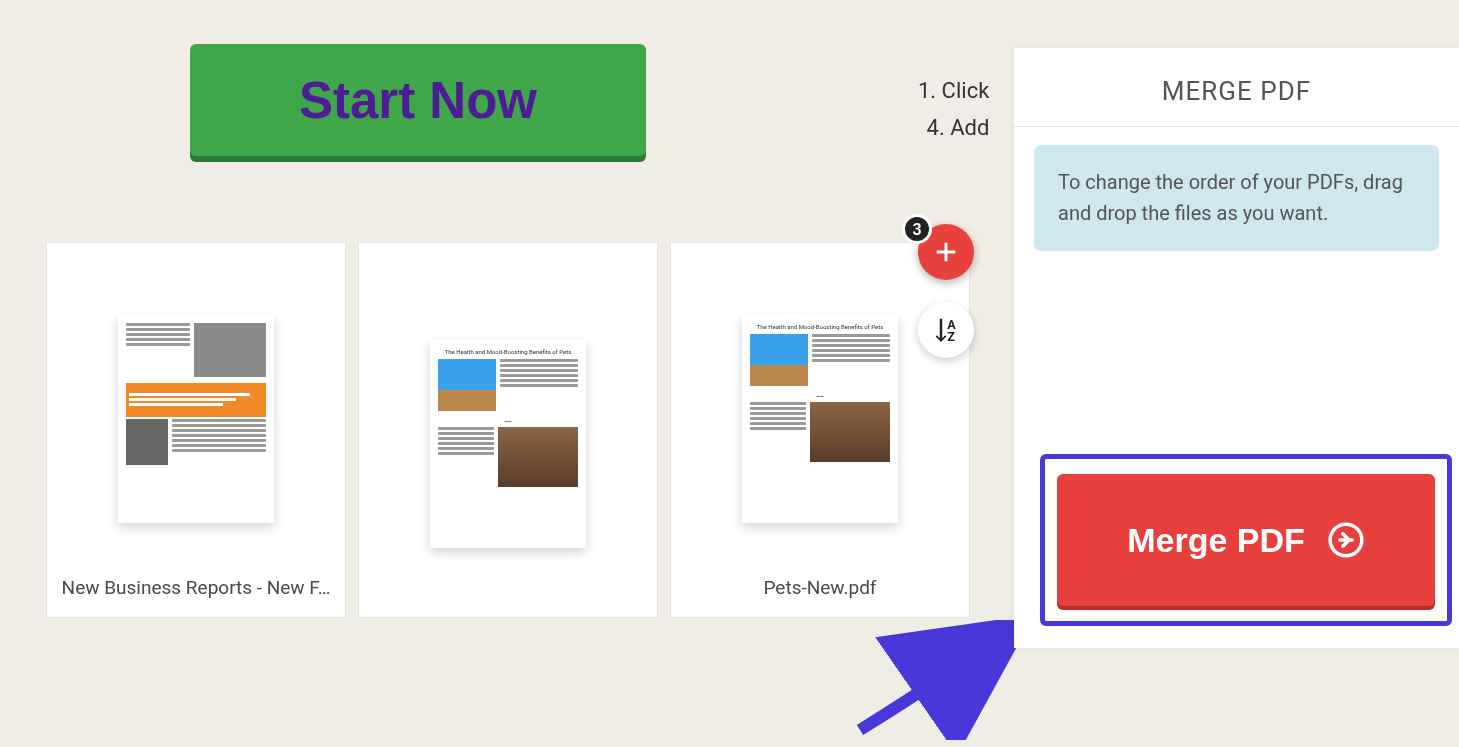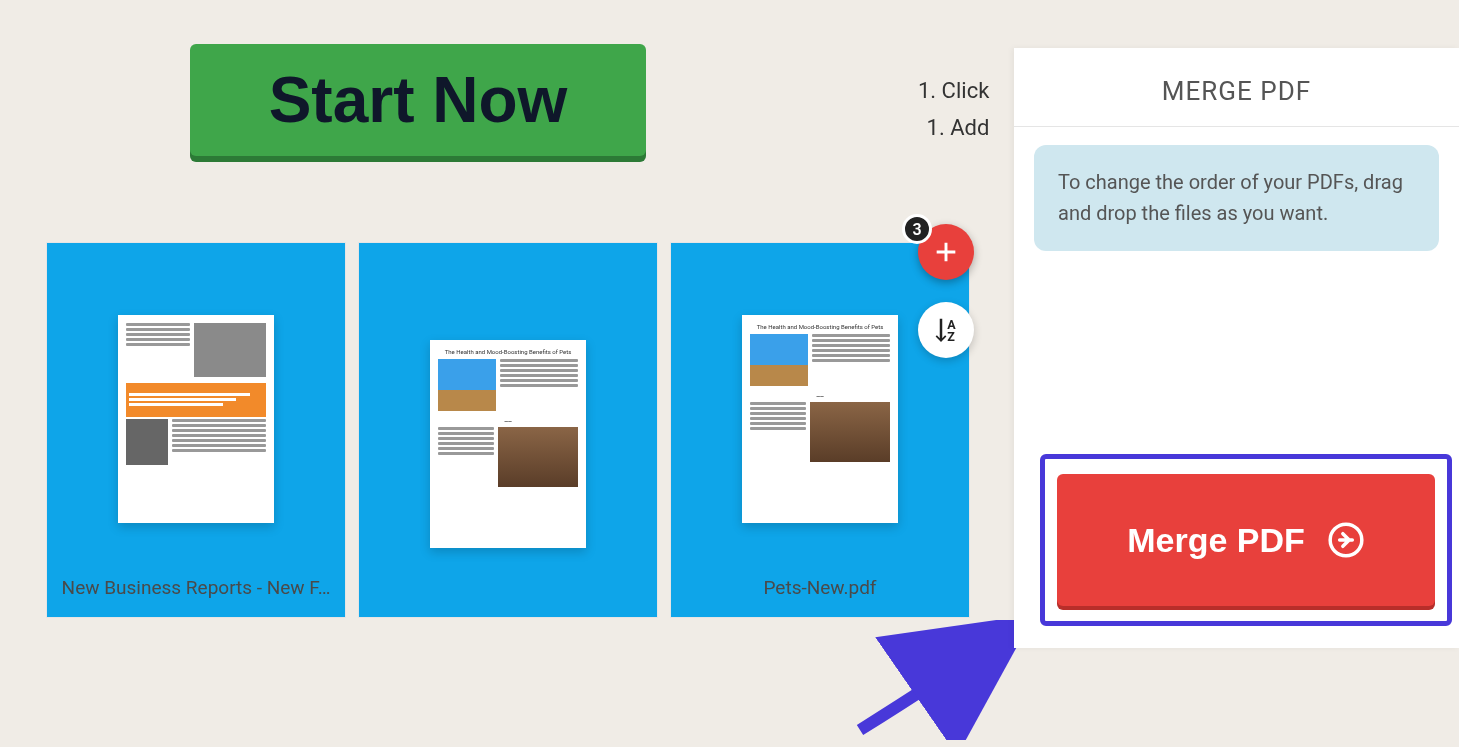--- a/index.html
+++ b/index.html
@@ -13,22 +13,22 @@
   }
   .main-area {
     position: absolute;
     left: 0; top: 0; width: 1014px; height: 747px;
   }
   .start-btn {
     position: absolute;
     left: 190px; top: 44px;
     width: 456px; height: 112px;
     background: #3fa64a;
-    color: #0f172a;
-    font-size: 64px;
+    color: #4c1d95;
+    font-size: 51px;
     font-weight: 700;
     border: none;
     border-radius: 6px;
     box-shadow: 0 6px 0 #2c7a36;
     cursor: pointer;
   }
   .instructions {
     position: absolute;
     left: 918px; top: 72px;
     font-size: 22px;
@@ -37,21 +37,21 @@
     text-align: right;
   }
   .files-row {
     position: absolute;
     left: 46px; top: 242px;
     display: flex;
     gap: 12px;
   }
   .file-card {
     width: 300px; height: 376px;
-    background: #0ea5e9;
+    background: #ffffff;
     border: 1px solid #e5e5e5;
     display: flex;
     flex-direction: column;
     align-items: flex-end;
     justify-content: space-between;
     padding-bottom: 18px;
     cursor: grab;
   }
   .thumb-wrap { flex:1; display:flex; align-items:center; justify-content:center; width:100%; padding-top:46px;}
   .thumb {
@@ -111,21 +111,21 @@
     margin-top:48px;
   }
   .panel-title {
     text-align:center; font-size:26px; letter-spacing:1px;
     color:#555; font-weight:400;
     padding:28px 0 20px;
     border-bottom:1px solid #e5e5e5;
   }
   .info-box {
     margin:18px 20px 0; background:#cfe7ef;
-    padding:22px 24px; border-radius:12px;
+    padding:22px 24px; border-radius:7px;
     color:#555; font-size:20px; line-height:1.55;
   }
   .merge-wrap {
     position:absolute; left:26px; bottom:22px; width:412px; height:172px;
     border:5px solid #4838d9; border-radius:6px;
     display:flex; align-items:center; justify-content:center;
   }
   .merge-btn {
     width:378px; height:132px;
     background:#e8403c; color:#fff; border:none; border-radius:6px;
@@ -139,21 +139,21 @@
 </style>
 </head>
 <body>
 
 <div class="main-area">
 
   <button class="start-btn">Start Now</button>
 
   <div class="instructions">
     <div>1. Click</div>
-    <div>1. Add</div>
+    <div>4. Add</div>
   </div>
 
   <div class="files-row">
 
     <div class="file-card">
       <div class="thumb-wrap">
         <div class="thumb biz">
           <div class="biz-top">
             <div class="t-lines">
                 <div class="t-line"></div>

